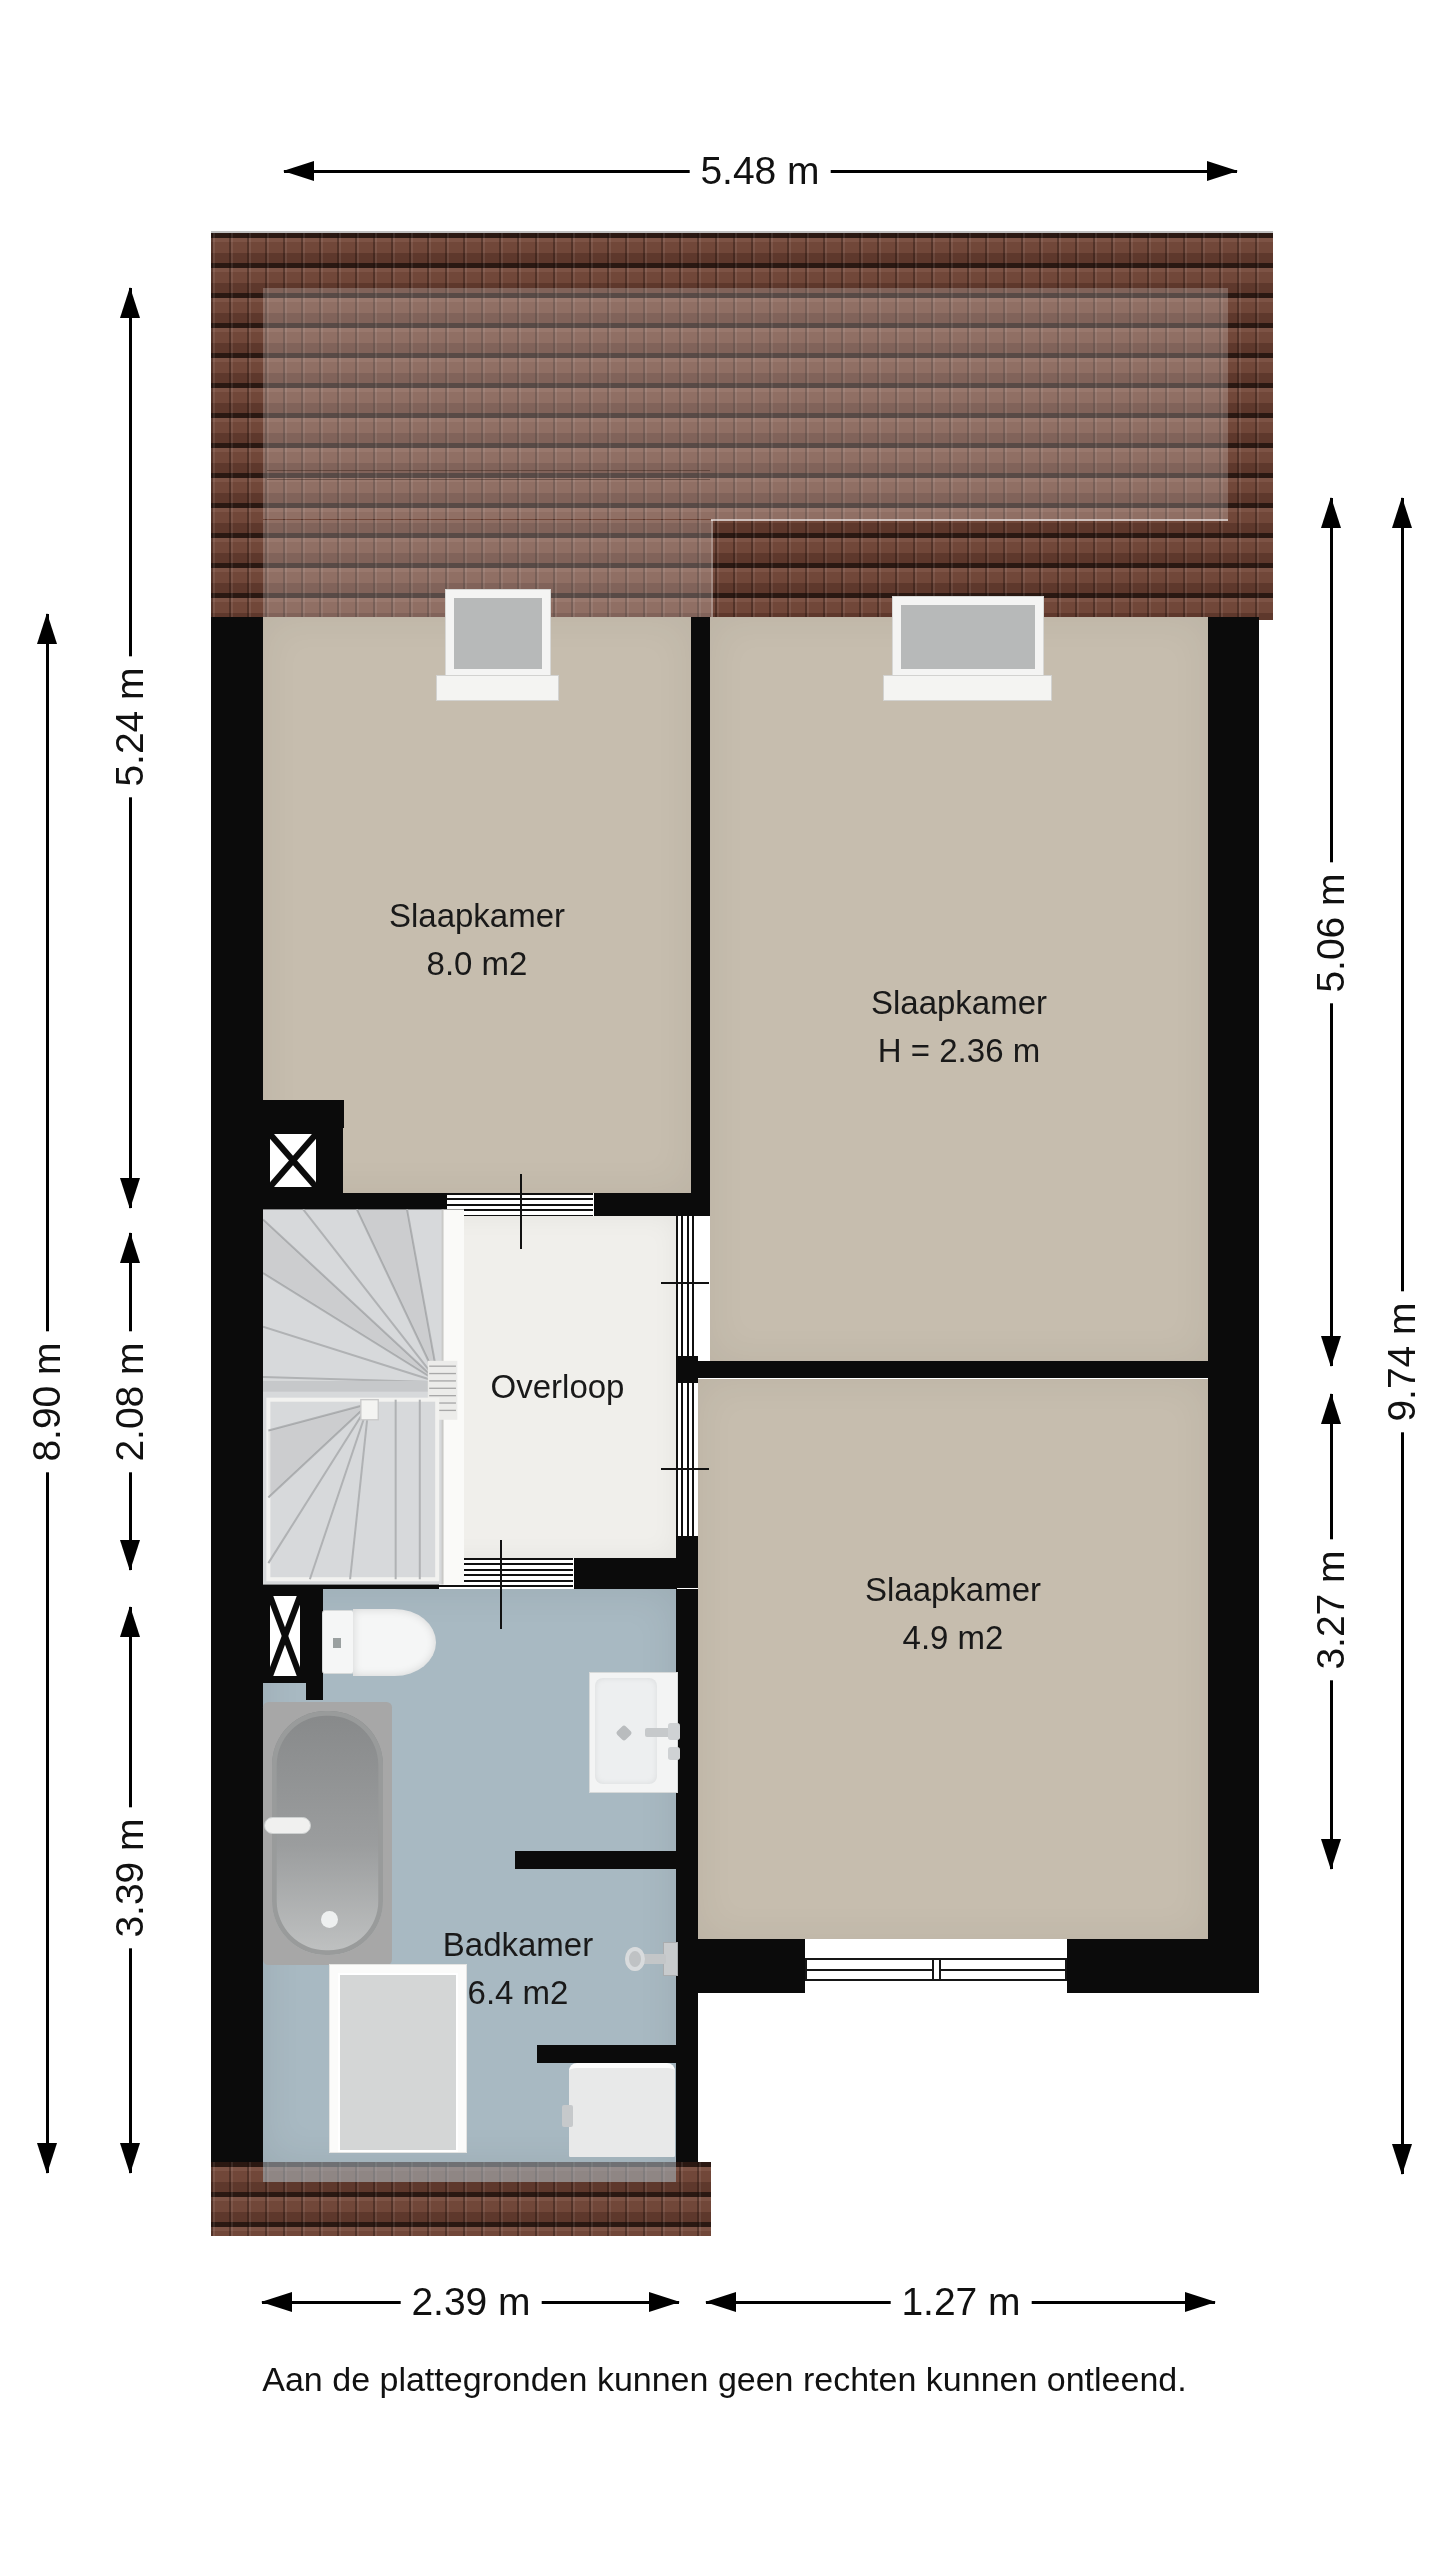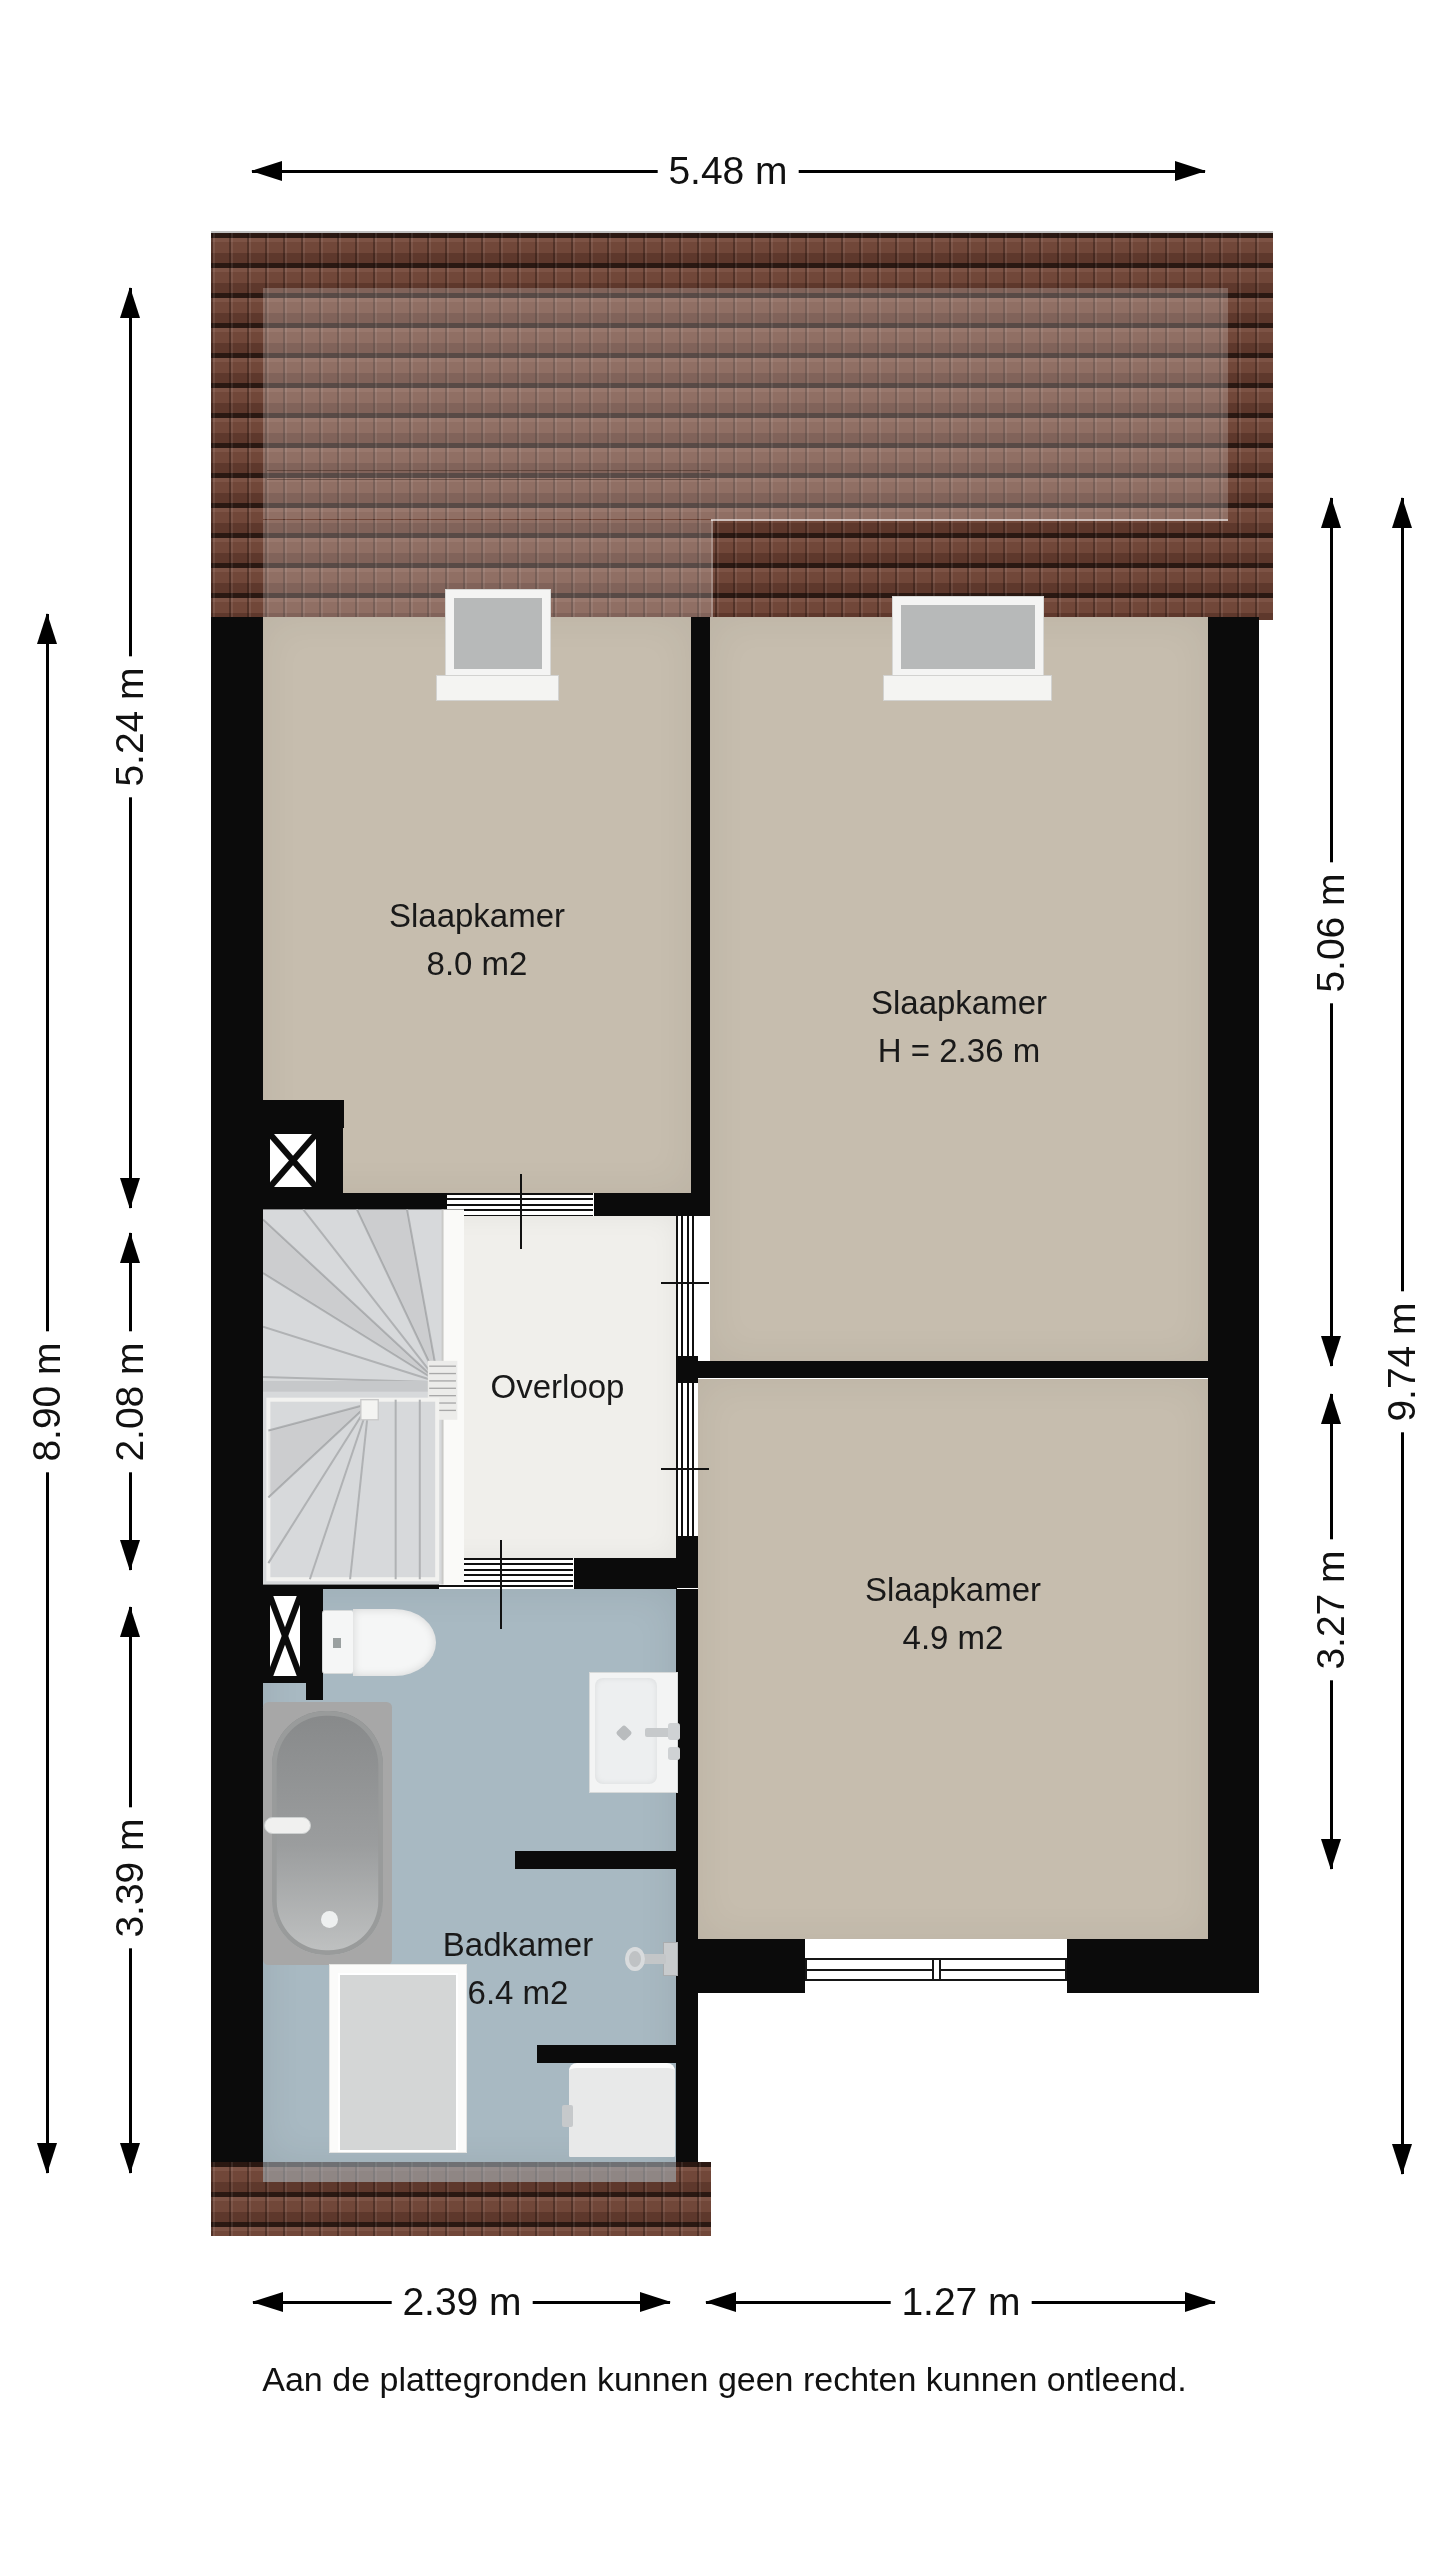--- a/index.html
+++ b/index.html
@@ -222,21 +222,21 @@
   </div>
   <div class="room-label" style="left:698px;top:1566px;width:510px;">
     <div>Slaapkamer</div>
     <div>4.9 m2</div>
   </div>
   <div class="room-label" style="left:263px;top:1921px;width:510px;">
     <div>Badkamer</div>
     <div>6.4 m2</div>
   </div>
 
-  <div class="dimh" style="left:252px;top:170px;width:953px;text-align:right;">
+  <div class="dimh" style="left:284px;top:170px;width:953px;text-align:right;">
     <div class="ah ah-left"></div>
     <div class="ah ah-right"></div>
     <span class="dim-label dim-label-h" style="left:476px;top:1.3px;">5.48 m</span>
   </div>
 
   <div class="dimv" style="left:46px;top:614px;height:1559px;">
     <div class="ah ah-up"></div>
     <div class="ah ah-down"></div>
     <span class="dim-label dim-label-v" style="left:1.3px;top:788px;">8.90 m</span>
   </div>
@@ -270,21 +270,21 @@
     <div class="ah ah-down"></div>
     <span class="dim-label dim-label-v" style="left:1.3px;top:216px;">3.27 m</span>
   </div>
 
   <div class="dimv" style="left:1401px;top:498px;height:1676px;">
     <div class="ah ah-up"></div>
     <div class="ah ah-down"></div>
     <span class="dim-label dim-label-v" style="left:1.3px;top:864px;">9.74 m</span>
   </div>
 
-  <div class="dimh" style="left:253px;top:2301px;width:417px;">
+  <div class="dimh" style="left:262px;top:2301px;width:417px;">
     <div class="ah ah-left"></div>
     <div class="ah ah-right"></div>
     <span class="dim-label dim-label-h" style="left:209px;top:1.3px;">2.39 m</span>
   </div>
 
   <div class="dimh" style="left:706px;top:2301px;width:509px;">
     <div class="ah ah-left"></div>
     <div class="ah ah-right"></div>
     <span class="dim-label dim-label-h" style="left:255px;top:1.3px;">1.27 m</span>
   </div>

